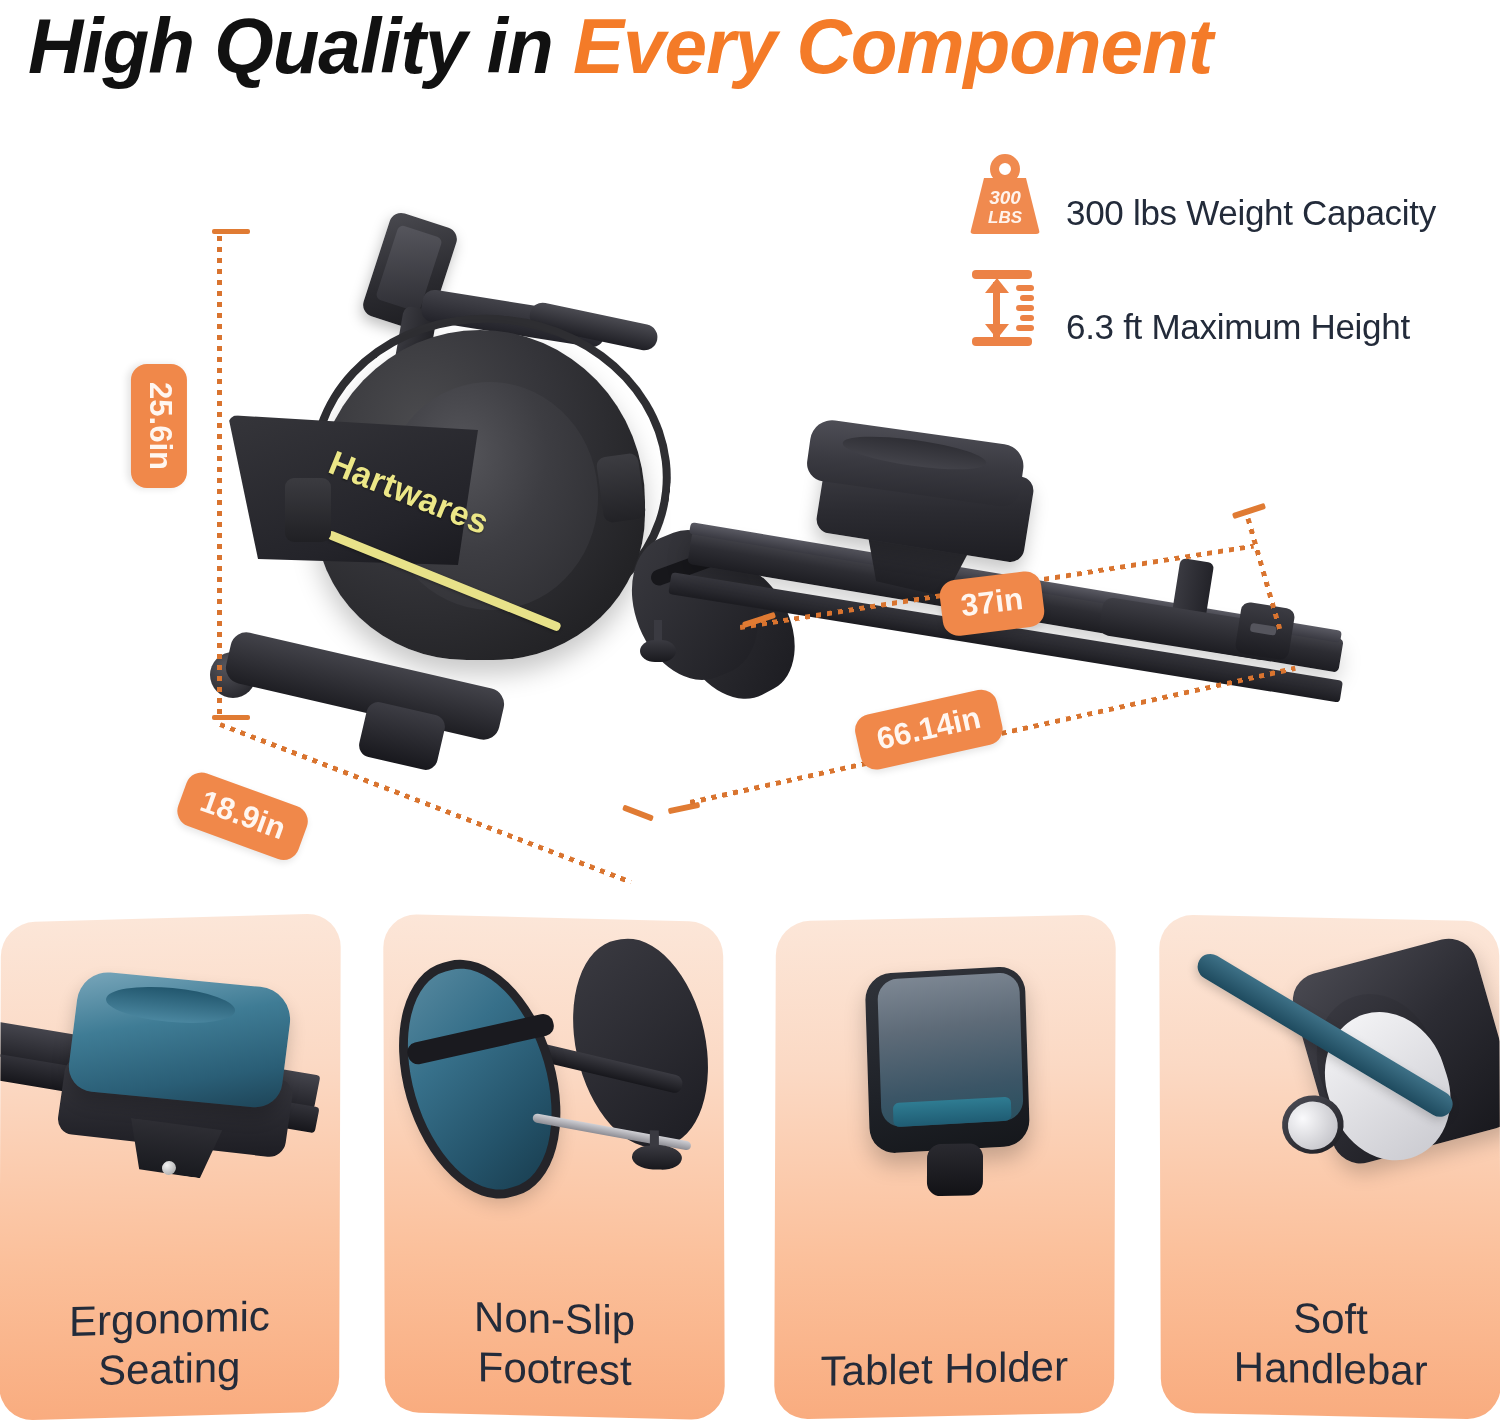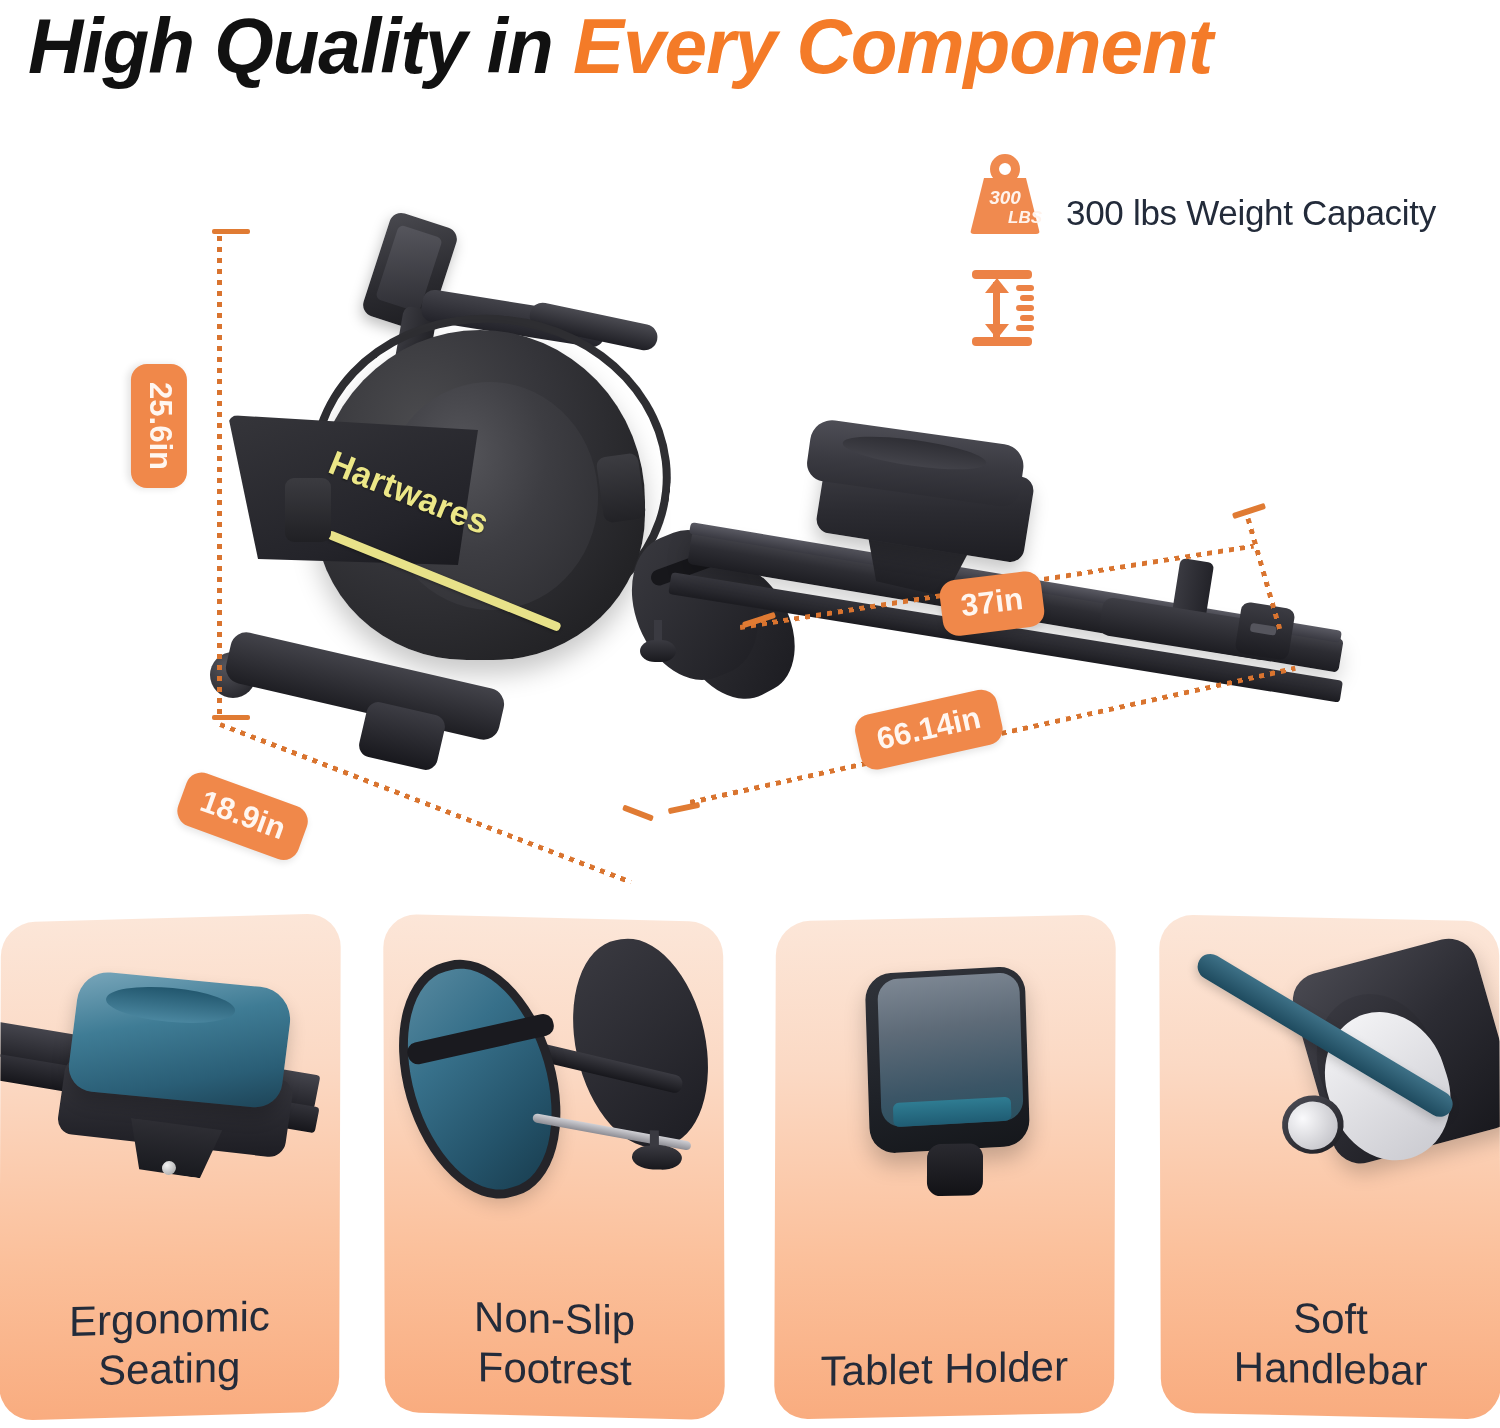--- a/index.html
+++ b/index.html
@@ -42,21 +42,21 @@
     border:9px solid #F08A4F;border-radius:50%;box-sizing:border-box;
   }
   .wt-body{
     position:absolute;left:2px;top:26px;width:70px;height:56px;
     background:#F08A4F;
     clip-path:polygon(20% 0%,80% 0%,100% 100%,0% 100%);
     border-radius:4px;
   }
   .wt-l1{position:absolute;left:0;top:36px;width:74px;text-align:center;
     font-size:19px;font-weight:bold;color:#FFF3EC;line-height:19px;letter-spacing:0px;}
-  .wt-l2{position:absolute;left:0;top:57px;width:74px;text-align:right;
+  .wt-l2{position:absolute;left:0;top:57px;width:74px;text-align:center;
     font-size:17px;font-weight:bold;color:#FFF3EC;line-height:17px;letter-spacing:0px;}
 
   
   .ht-bar{position:absolute;background:#EC8246;border-radius:4px;}
   .ht-top{left:4px;top:4px;width:60px;height:9px;}
   .ht-bot{left:4px;top:71px;width:60px;height:9px;}
   .ht-stem{position:absolute;left:25px;top:16px;width:7px;height:55px;background:#EC8246;}
   .ht-up{position:absolute;left:17px;top:12px;width:0;height:0;
     border-left:12px solid transparent;border-right:12px solid transparent;border-bottom:15px solid #EC8246;}
   .ht-dn{position:absolute;left:17px;top:58px;width:0;height:0;
@@ -434,20 +434,21 @@
         <div class="ht-bar ht-bot"></div>
         <div class="ht-stem"></div>
         <div class="ht-up"></div>
         <div class="ht-dn"></div>
         <div class="ht-tick" style="left:48px;top:19px;width:18px;"></div>
         <div class="ht-tick" style="left:52px;top:29px;width:14px;"></div>
         <div class="ht-tick" style="left:48px;top:39px;width:18px;"></div>
         <div class="ht-tick" style="left:52px;top:49px;width:14px;"></div>
         <div class="ht-tick" style="left:48px;top:59px;width:18px;"></div>
       </div>
+      <div class="spec-text">6.3 ft Maximum Height</div>
     </div>
 
   </div>
 
   <div class="prod">
 
     <div class="console">
       <div class="console-screen"></div>
     </div>
     <div class="post"></div>

